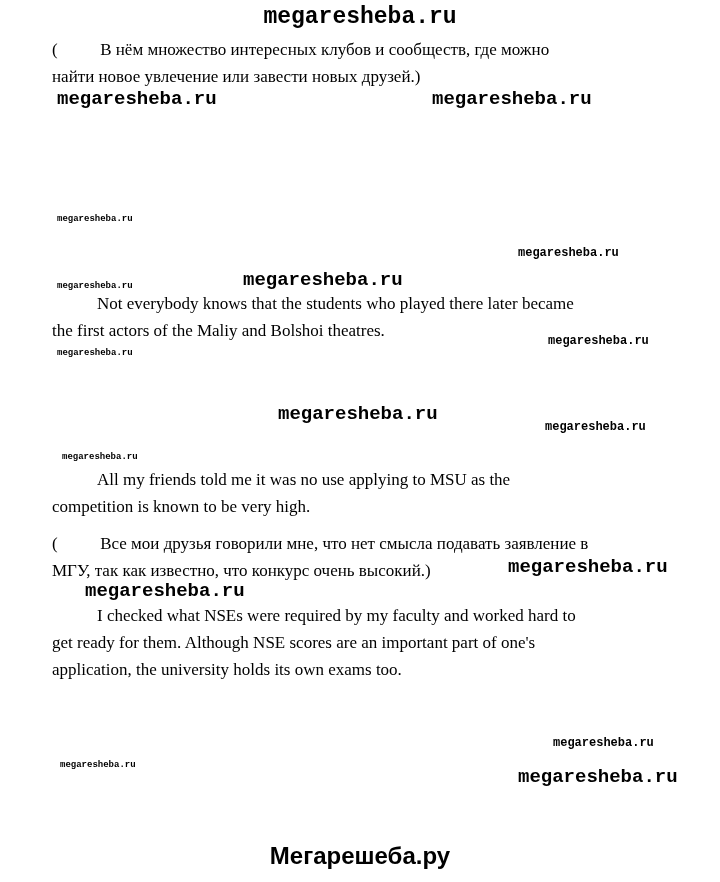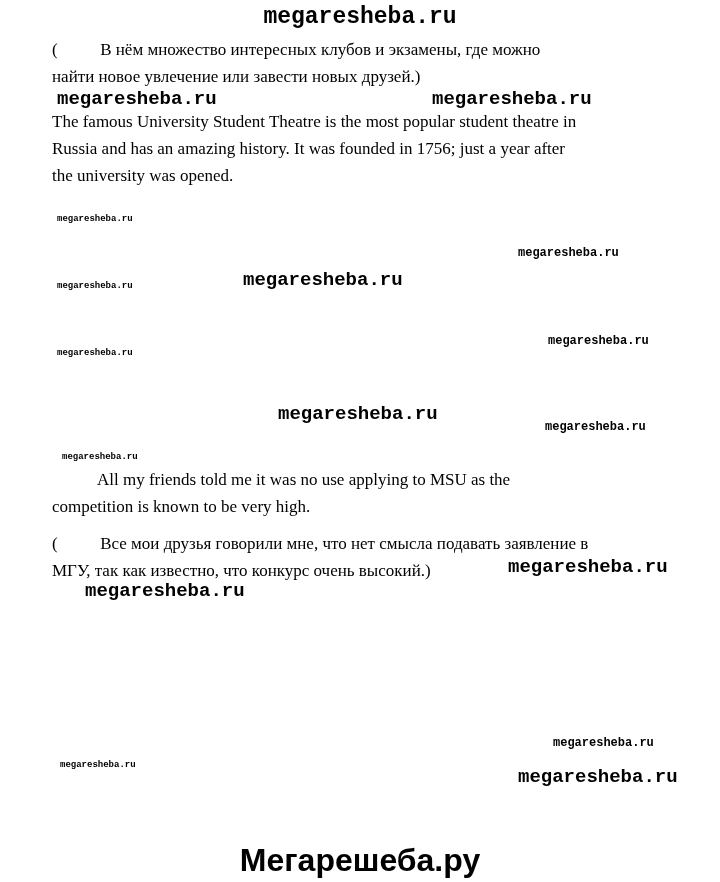--- a/index.html
+++ b/index.html
@@ -44,63 +44,65 @@
     text-align: center;
   }
   .footer {
     position: absolute;
     top: 842px;
     left: 0;
     width: 720px;
     text-align: center;
     font-family: "Liberation Sans", sans-serif;
     font-weight: bold;
-    font-size: 32px;
+    font-size: 24px;
   }
 </style>
 </head>
 <body>
 
 <div class="page">
 
   <div class="wm wm-lg wm-center" style="top:4px">megaresheba.ru</div>
 
-  <div class="para" style="top:36px">(          В нём множество интересных клубов и экзамены, где можно
+  <div class="para" style="top:36px">(          В нём множество интересных клубов и сообществ, где можно
 найти новое увлечение или завести новых друзей.)</div>
 
   <div class="wm wm-md" style="top:88px;left:57px">megaresheba.ru</div>
   <div class="wm wm-md" style="top:88px;left:432px">megaresheba.ru</div>
 
-  <div class="para" style="top:108px">The famous University Student Theatre is the most popular student theatre in
-Russia and has an amazing history. It was founded in 1756; just a year after
-the university was opened.</div>
 
   <div class="wm wm-xs" style="top:214px;left:57px">megaresheba.ru</div>
   <div class="wm wm-sm" style="top:246px;left:518px">megaresheba.ru</div>
 
   <div class="wm wm-xs" style="top:281px;left:57px">megaresheba.ru</div>
   <div class="wm wm-md" style="top:269px;left:243px">megaresheba.ru</div>
 
+  <div class="para indent" style="top:290px">Not everybody knows that the students who played there later became
+the first actors of the Maliy and Bolshoi theatres.</div>
   <div class="wm wm-sm" style="top:334px;left:548px">megaresheba.ru</div>
   <div class="wm wm-xs" style="top:348px;left:57px">megaresheba.ru</div>
 
 
   <div class="wm wm-md" style="top:403px;left:278px">megaresheba.ru</div>
 
   <div class="wm wm-sm" style="top:420px;left:545px">megaresheba.ru</div>
   <div class="wm wm-xs" style="top:452px;left:62px">megaresheba.ru</div>
 
   <div class="para indent" style="top:466px">All my friends told me it was no use applying to MSU as the
 competition is known to be very high.</div>
 
   <div class="para" style="top:530px">(          Все мои друзья говорили мне, что нет смысла подавать заявление в
 МГУ, так как известно, что конкурс очень высокий.)</div>
   <div class="wm wm-md" style="top:556px;left:508px">megaresheba.ru</div>
   <div class="wm wm-md" style="top:580px;left:85px">megaresheba.ru</div>
 
+  <div class="para indent" style="top:602px">I checked what NSEs were required by my faculty and worked hard to
+get ready for them. Although NSE scores are an important part of one's
+application, the university holds its own exams too.</div>
 
   <div class="wm wm-sm" style="top:736px;left:553px">megaresheba.ru</div>
   <div class="wm wm-xs" style="top:760px;left:60px">megaresheba.ru</div>
   <div class="wm wm-md" style="top:766px;left:518px">megaresheba.ru</div>
 
   <div class="footer">Мегарешеба.ру</div>
 
 </div>
 
 </body></html>

